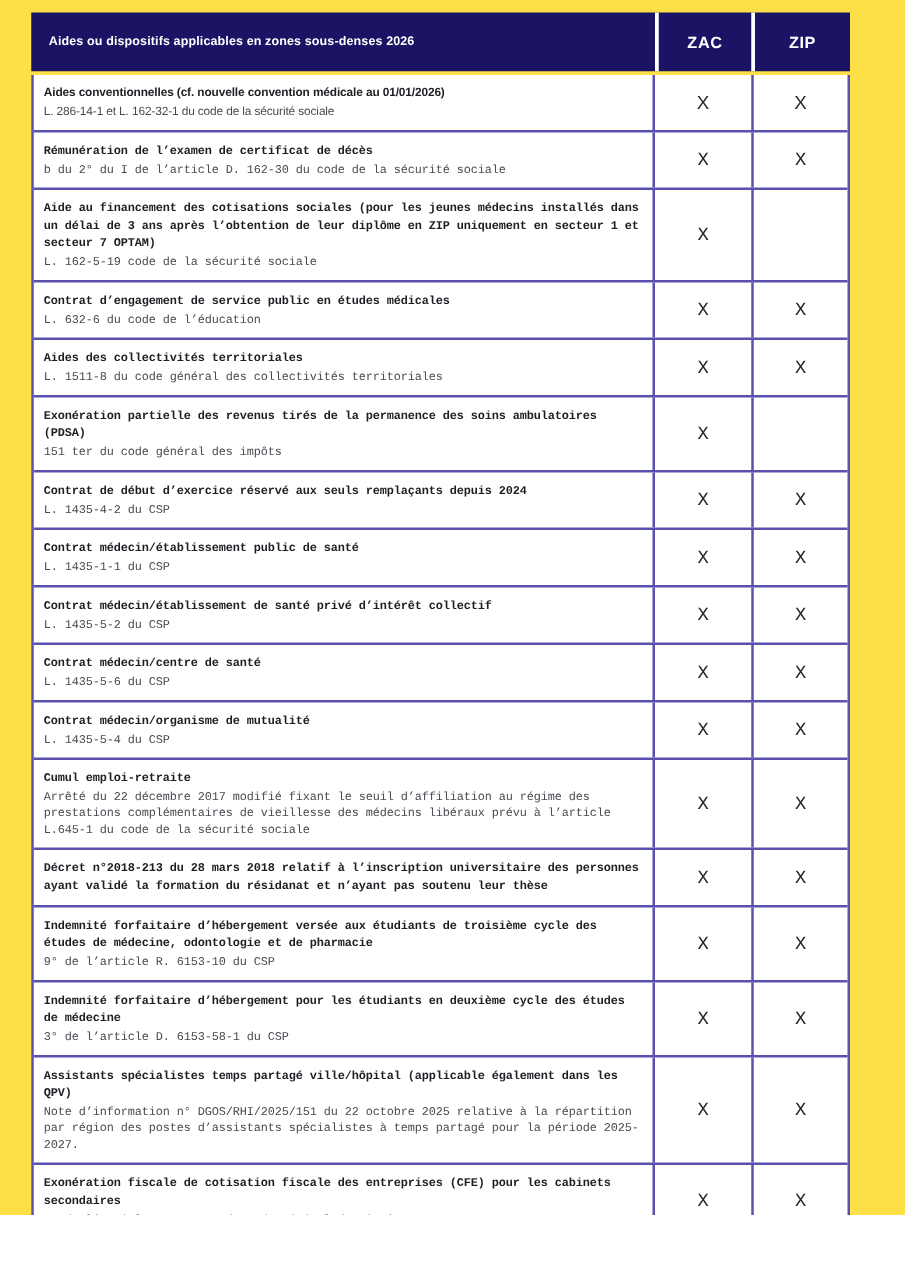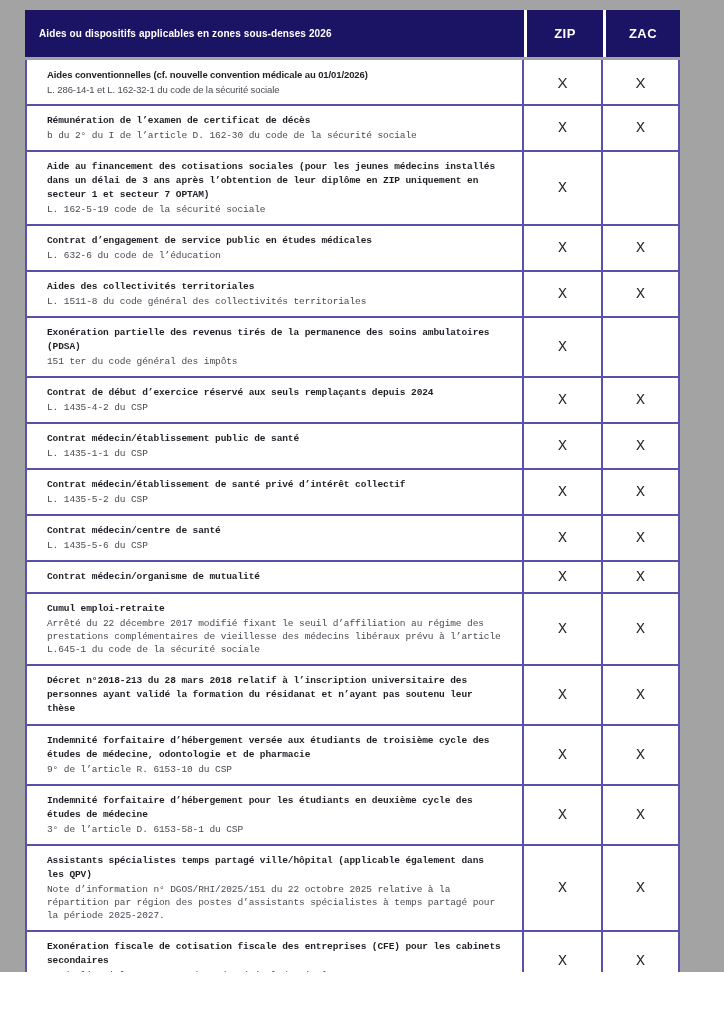--- a/index.html
+++ b/index.html
@@ -1,21 +1,21 @@
 <!DOCTYPE html>
 <html><head>
 <meta charset="utf-8">
 <style>
   * { margin: 0; padding: 0; box-sizing: border-box; }
   html, body { background: #ffffff; }
   .page {
     position: relative;
     width: 724px;
     height: 972px;
-    background: #a3a3a3;
+    background: #fde047;
     font-family: "Liberation Sans", sans-serif;
     overflow: hidden;
   }
   .table {
     position: absolute;
     left: 25px;
     top: 10px;
     width: 655px;
   }
   .thead {
@@ -45,21 +45,21 @@
   .tbody {
     margin-top: 3px;
     border: 2px solid #5a51ae;
     border-top: none;
     background: #ffffff;
   }
   .tr { display: flex; align-items: stretch; }
   .tr + .tr { border-top: 2px solid #5a51ae; font-family: Liberation Mono, monospace; }
   .td.main {
     flex: 1;
-    padding: 8px 20px;
+    padding: 8px 8px;
   }
   .aid-title {
     font-size: 9.5px;
     font-weight: 700;
     color: #1e1e24;
     line-height: 14px;
     letter-spacing: -0.1px;
   }
   .aid-sub {
     font-size: 9.5px;
@@ -82,22 +82,22 @@
   .td.mark.zip { width: 79px; }
   .td.mark.zac { width: 77px; }
 </style>
 </head>
 <body>
 
 <div class="page">
   <div class="table">
     <div class="thead">
       <div class="th main">Aides ou dispositifs applicables en zones sous-denses 2026</div>
+      <div class="th zac">ZAC</div>
       <div class="th zip">ZIP</div>
-      <div class="th zac">ZAC</div>
     </div>
     <div class="tbody" id="tbody">
   <div class="tr">
     <div class="td main">
       <div class="aid-title">Aides conventionnelles (cf. nouvelle convention médicale au 01/01/2026)</div>
       <div class="aid-sub">L. 286-14-1 et L. 162-32-1 du code de la sécurité sociale</div>
     </div>
     <div class="td mark zip">X</div>
     <div class="td mark zac">X</div>
   </div>
@@ -179,20 +179,21 @@
       <div class="aid-title">Contrat médecin/centre de santé</div>
       <div class="aid-sub">L. 1435-5-6 du CSP</div>
     </div>
     <div class="td mark zip">X</div>
     <div class="td mark zac">X</div>
   </div>
 
   <div class="tr">
     <div class="td main">
       <div class="aid-title">Contrat médecin/organisme de mutualité</div>
+      <div class="aid-sub">L. 1435-5-4 du CSP</div>
     </div>
     <div class="td mark zip">X</div>
     <div class="td mark zac">X</div>
   </div>
 
   <div class="tr">
     <div class="td main">
       <div class="aid-title">Cumul emploi-retraite</div>
       <div class="aid-sub">Arrêté du 22 décembre 2017 modifié fixant le seuil d’affiliation au régime des prestations complémentaires de vieillesse des médecins libéraux prévu à l’article L.645-1 du code de la sécurité sociale</div>
     </div>

